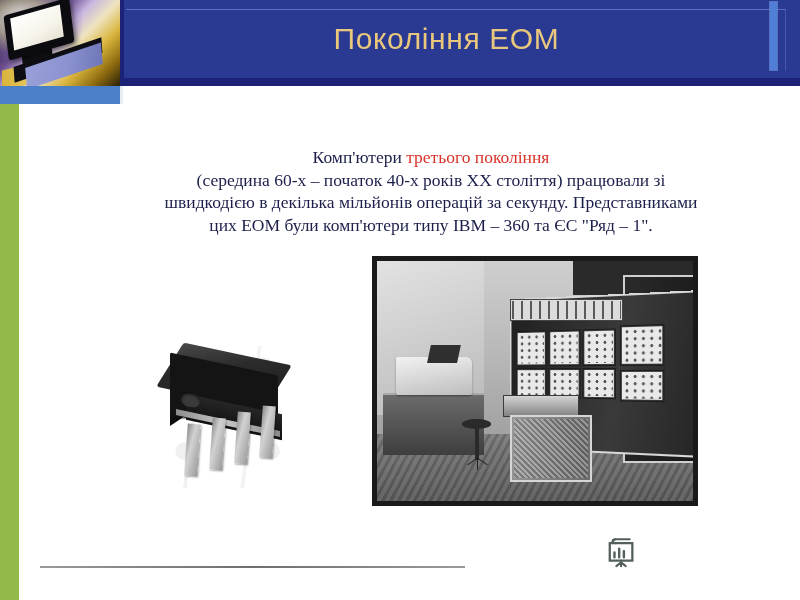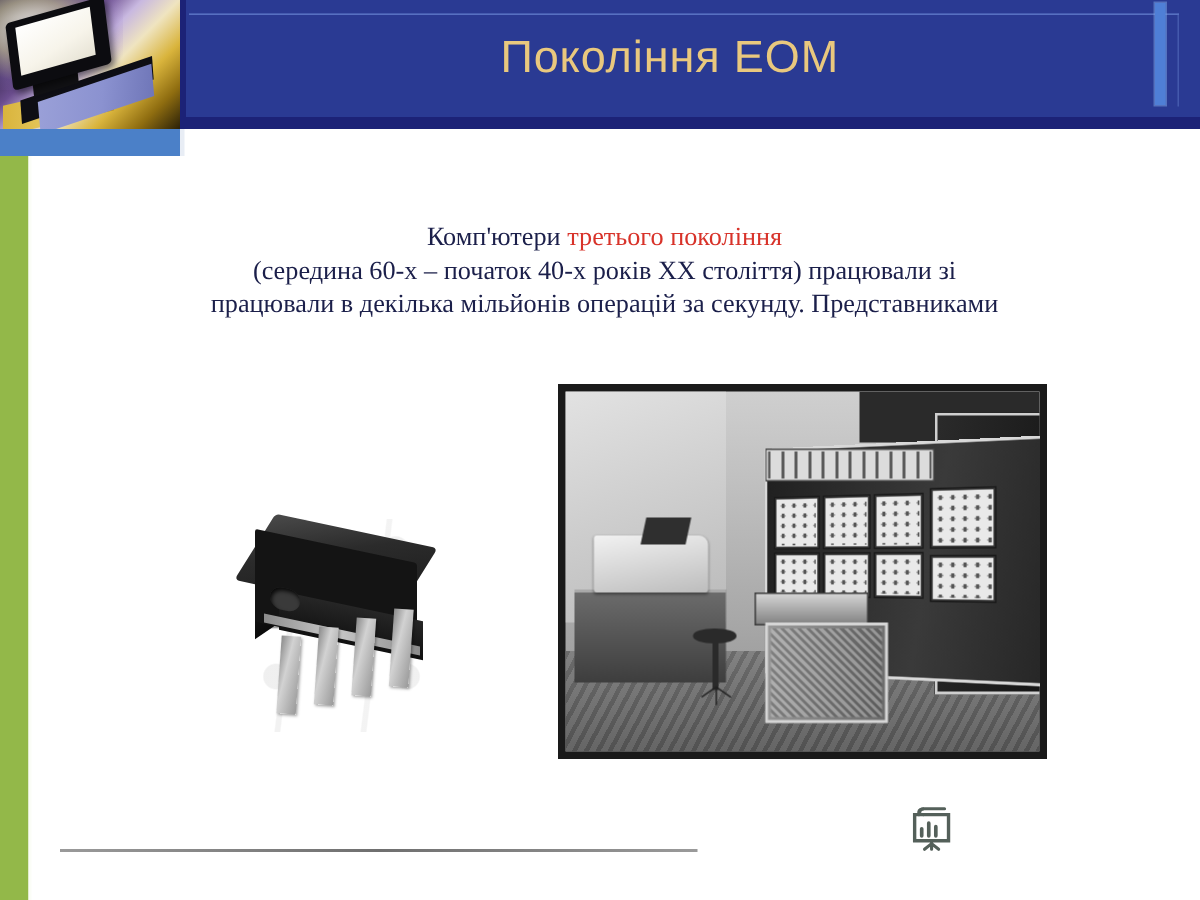--- a/index.html
+++ b/index.html
@@ -100,21 +100,21 @@
     position:absolute; left:0; top:104px; width:19px; height:496px;
     background:#93b849;
   }
   .green-stripe-hi {
     position:absolute; left:19px; top:104px; width:2px; height:496px;
     background:#fbfdf7;
   }
 
   
   .body-text {
-    position:absolute; left:44px; top:146px; width:718px;
+    position:absolute; left:72px; top:146px; width:718px;
     text-align:center;
     color:#1b1f4a;
     font-family:"Liberation Serif", serif;
     font-size:17.5px;
     line-height:22.5px;
   }
   .body-text .accent { color:#d8332a; }
   .body-text .ln { display:block; white-space:nowrap; }
 
   
@@ -311,21 +311,22 @@
   <div class="header-title">Покоління ЕОМ</div>
 
   <div class="blue-strip"></div>
   <div class="blue-strip-edge"></div>
   <div class="green-stripe"></div>
   <div class="green-stripe-hi"></div>
 
   <div class="body-text">
     <span class="ln"><span>Комп'ютери </span><span class="accent">третього покоління</span></span>
     <span class="ln">(середина 60-х – початок 40-х років XX століття) працювали зі</span>
-    <span class="ln">працювали в декілька мільйонів операцій за секунду. Представниками</span>
+    <span class="ln">швидкодією в декілька мільйонів операцій за секунду. Представниками</span>
+    <span class="ln">цих ЕОМ були комп'ютери типу IBM – 360 та ЄС "Ряд – 1".</span>
   </div>
 
   <div class="chip-img">
     <div class="chip-wm"></div>
     <div class="pin-b" style="left:28px;  top:56px;"></div>
     <div class="pin-b" style="left:53px;  top:50px;"></div>
     <div class="pin-b" style="left:78px;  top:44px;"></div>
     <div class="pin-b" style="left:103px; top:38px;"></div>
     <div class="chip-side"></div>
     <div class="chip-top"></div>

